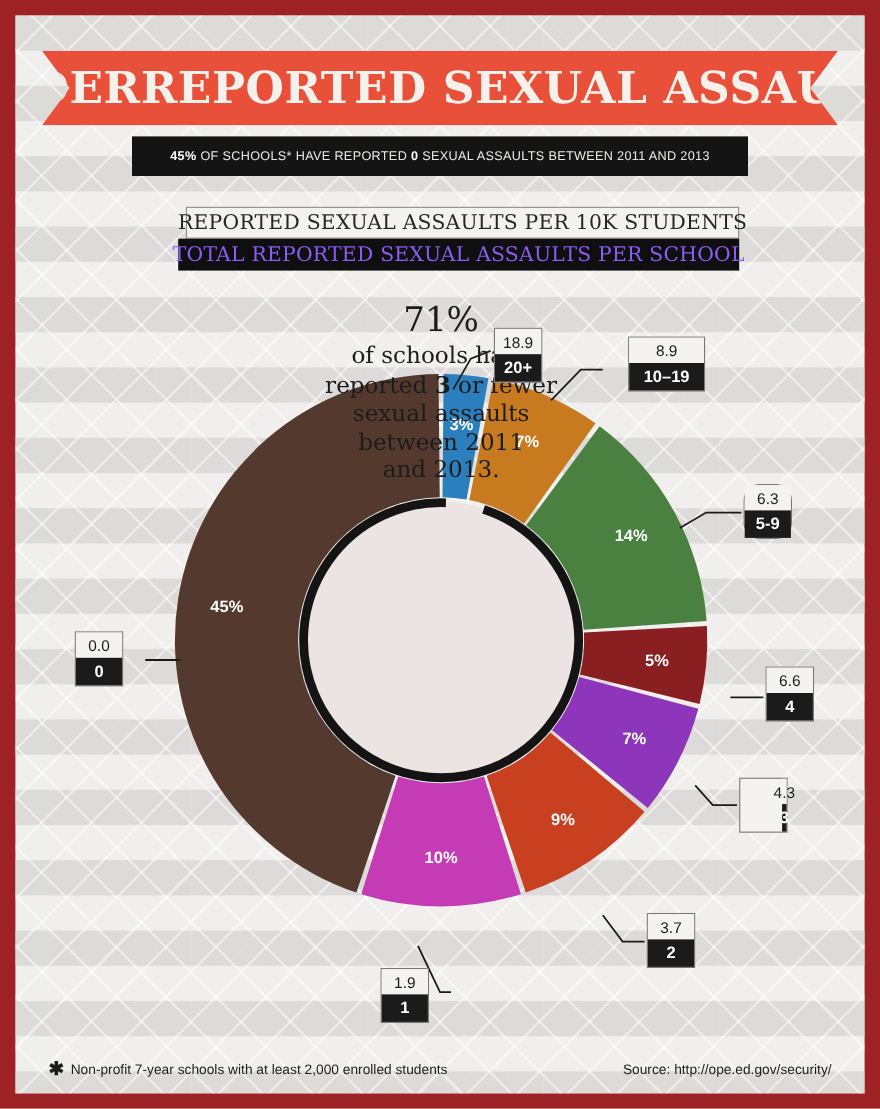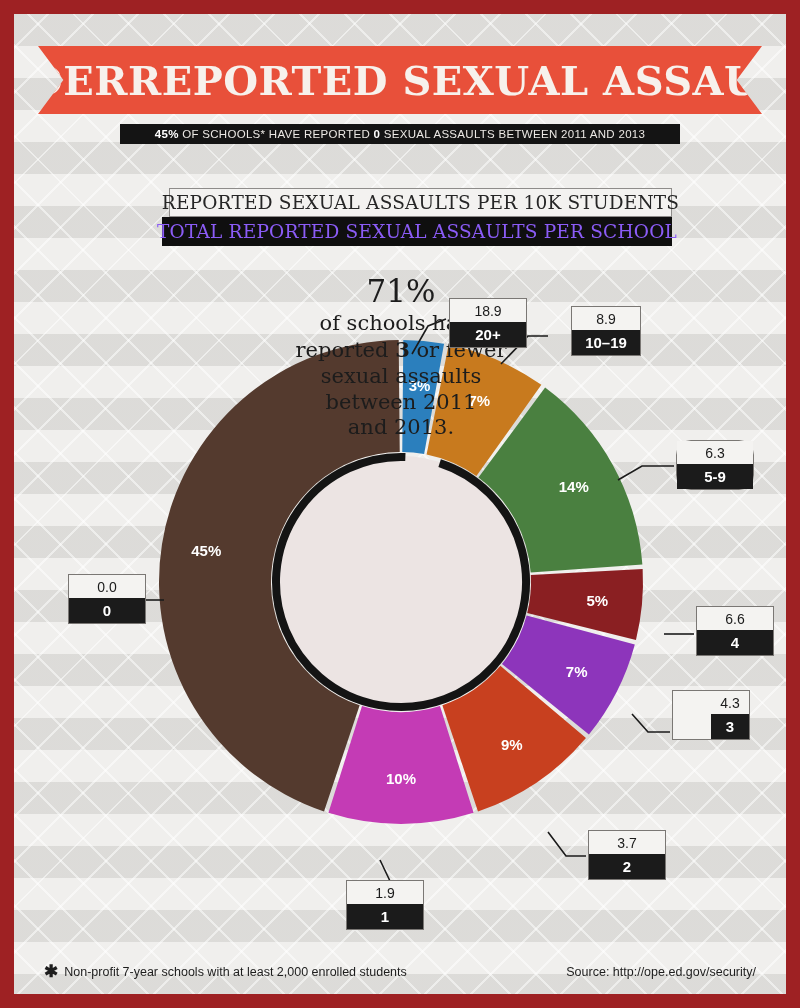--- a/index.html
+++ b/index.html
@@ -63,21 +63,21 @@
     letter-spacing: 0.5px;
     color: #f7f1ec;
     text-transform: uppercase;
     white-space: nowrap;
   }
 
   
   .subtitle-bar {
     position: absolute;
     left: 106px; top: 110px;
-    width: 560px; height: 20px;
+    width: 560px; height: 36px;
     background: #141414;
     display: flex; align-items: center; justify-content: center;
     z-index: 6;
   }
   .subtitle-text {
     color: #ebe8e4;
     font-size: 11.5px;
     letter-spacing: 0.3px;
     white-space: nowrap;
     font-family: "Liberation Sans", sans-serif;
@@ -145,21 +145,21 @@
     font-size: 31px;
     font-weight: normal;
     margin-bottom: 1px;
   }
   .center-text b { font-weight: bold; }
 
   
   .callout {
     position: absolute;
     z-index: 7;
-    width: 78px;
+    width: 44px;
     border: 1px solid #7a7774;
     font-family: "Liberation Sans", sans-serif;
     background: #f4f3f1;
   }
   .callout .top {
     height: 23px;
     background: #f4f3f1;
     color: #1b1b1b;
     font-size: 14px;
     display: flex; align-items: center; justify-content: center;
@@ -273,21 +273,21 @@
           <div class="bot">10–19</div>
         </div>
         <div class="callout" style="left: 662px; top: 426px; border-radius: 15px;">
           <div class="top">6.3</div>
           <div class="bot">5-9</div>
         </div>
         <div class="callout" style="left: 682px; top: 592px;">
           <div class="top">6.6</div>
           <div class="bot">4</div>
         </div>
-        <div class="callout" style="left: 658px; top: 676px; padding-left: 38px;">
+        <div class="callout" style="left: 658px; top: 693px; padding-left: 38px;">
           <div class="top">4.3</div>
           <div class="bot">3</div>
         </div>
         <div class="callout" style="left: 574px; top: 816px;">
           <div class="top">3.7</div>
           <div class="bot">2</div>
         </div>
         <div class="callout" style="left: 332px; top: 866px;">
           <div class="top">1.9</div>
           <div class="bot">1</div>

